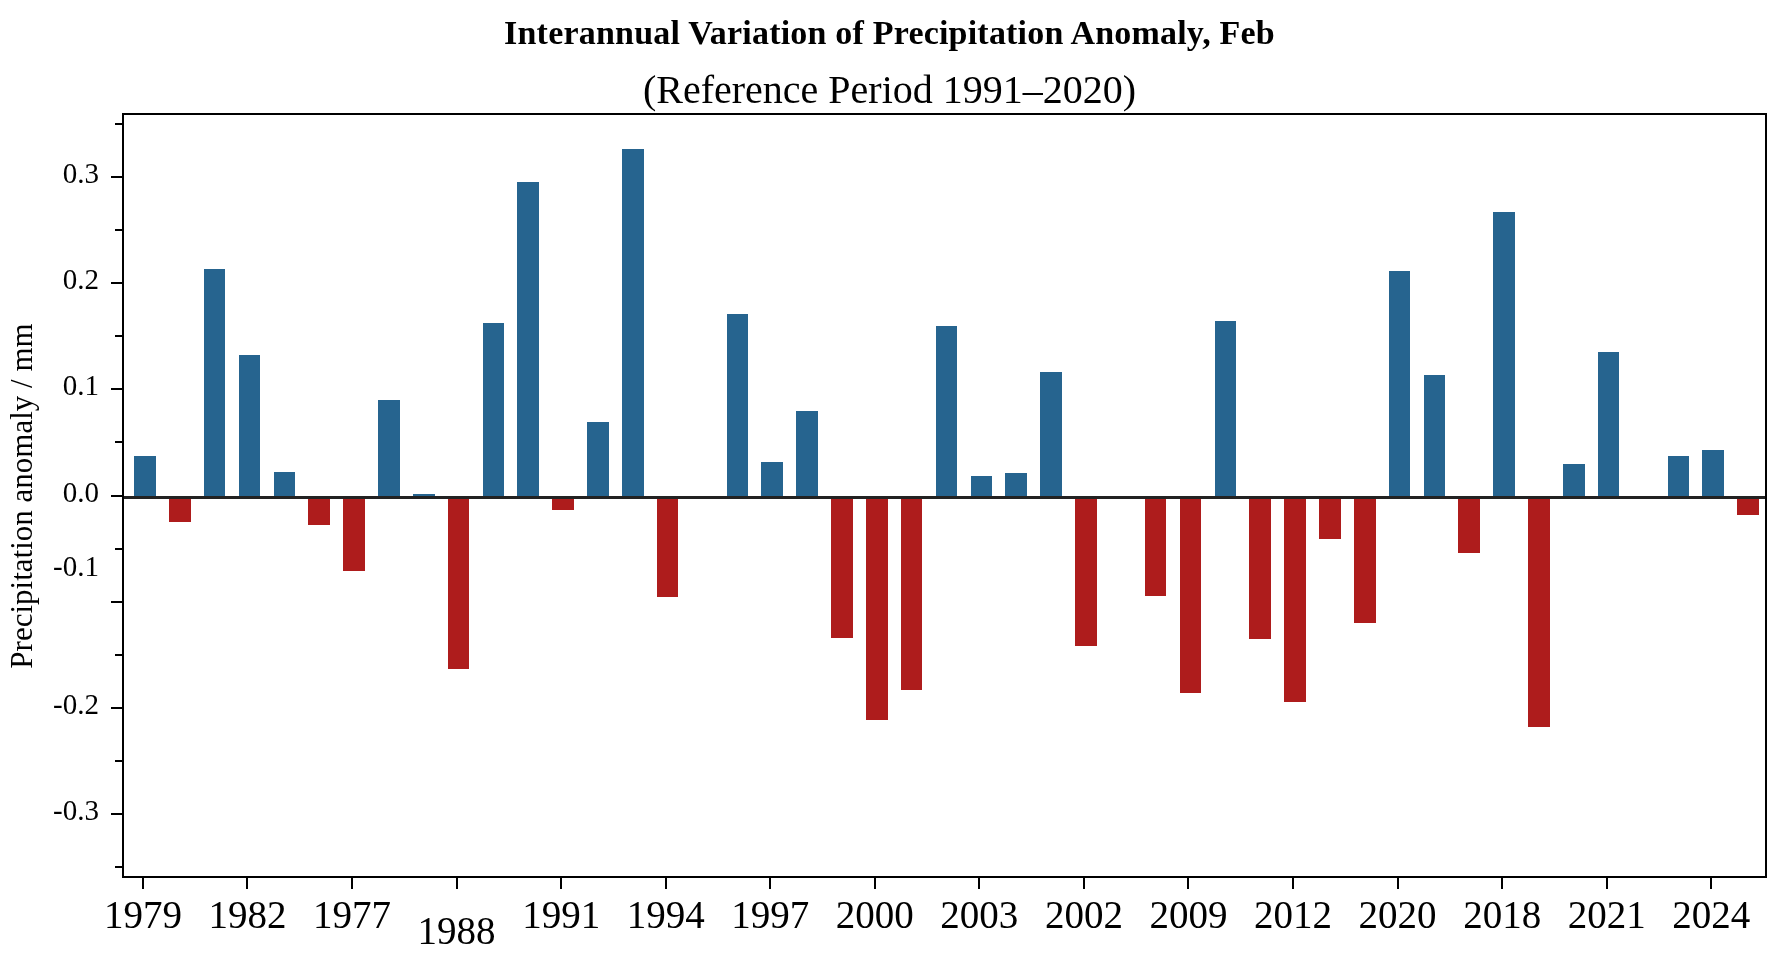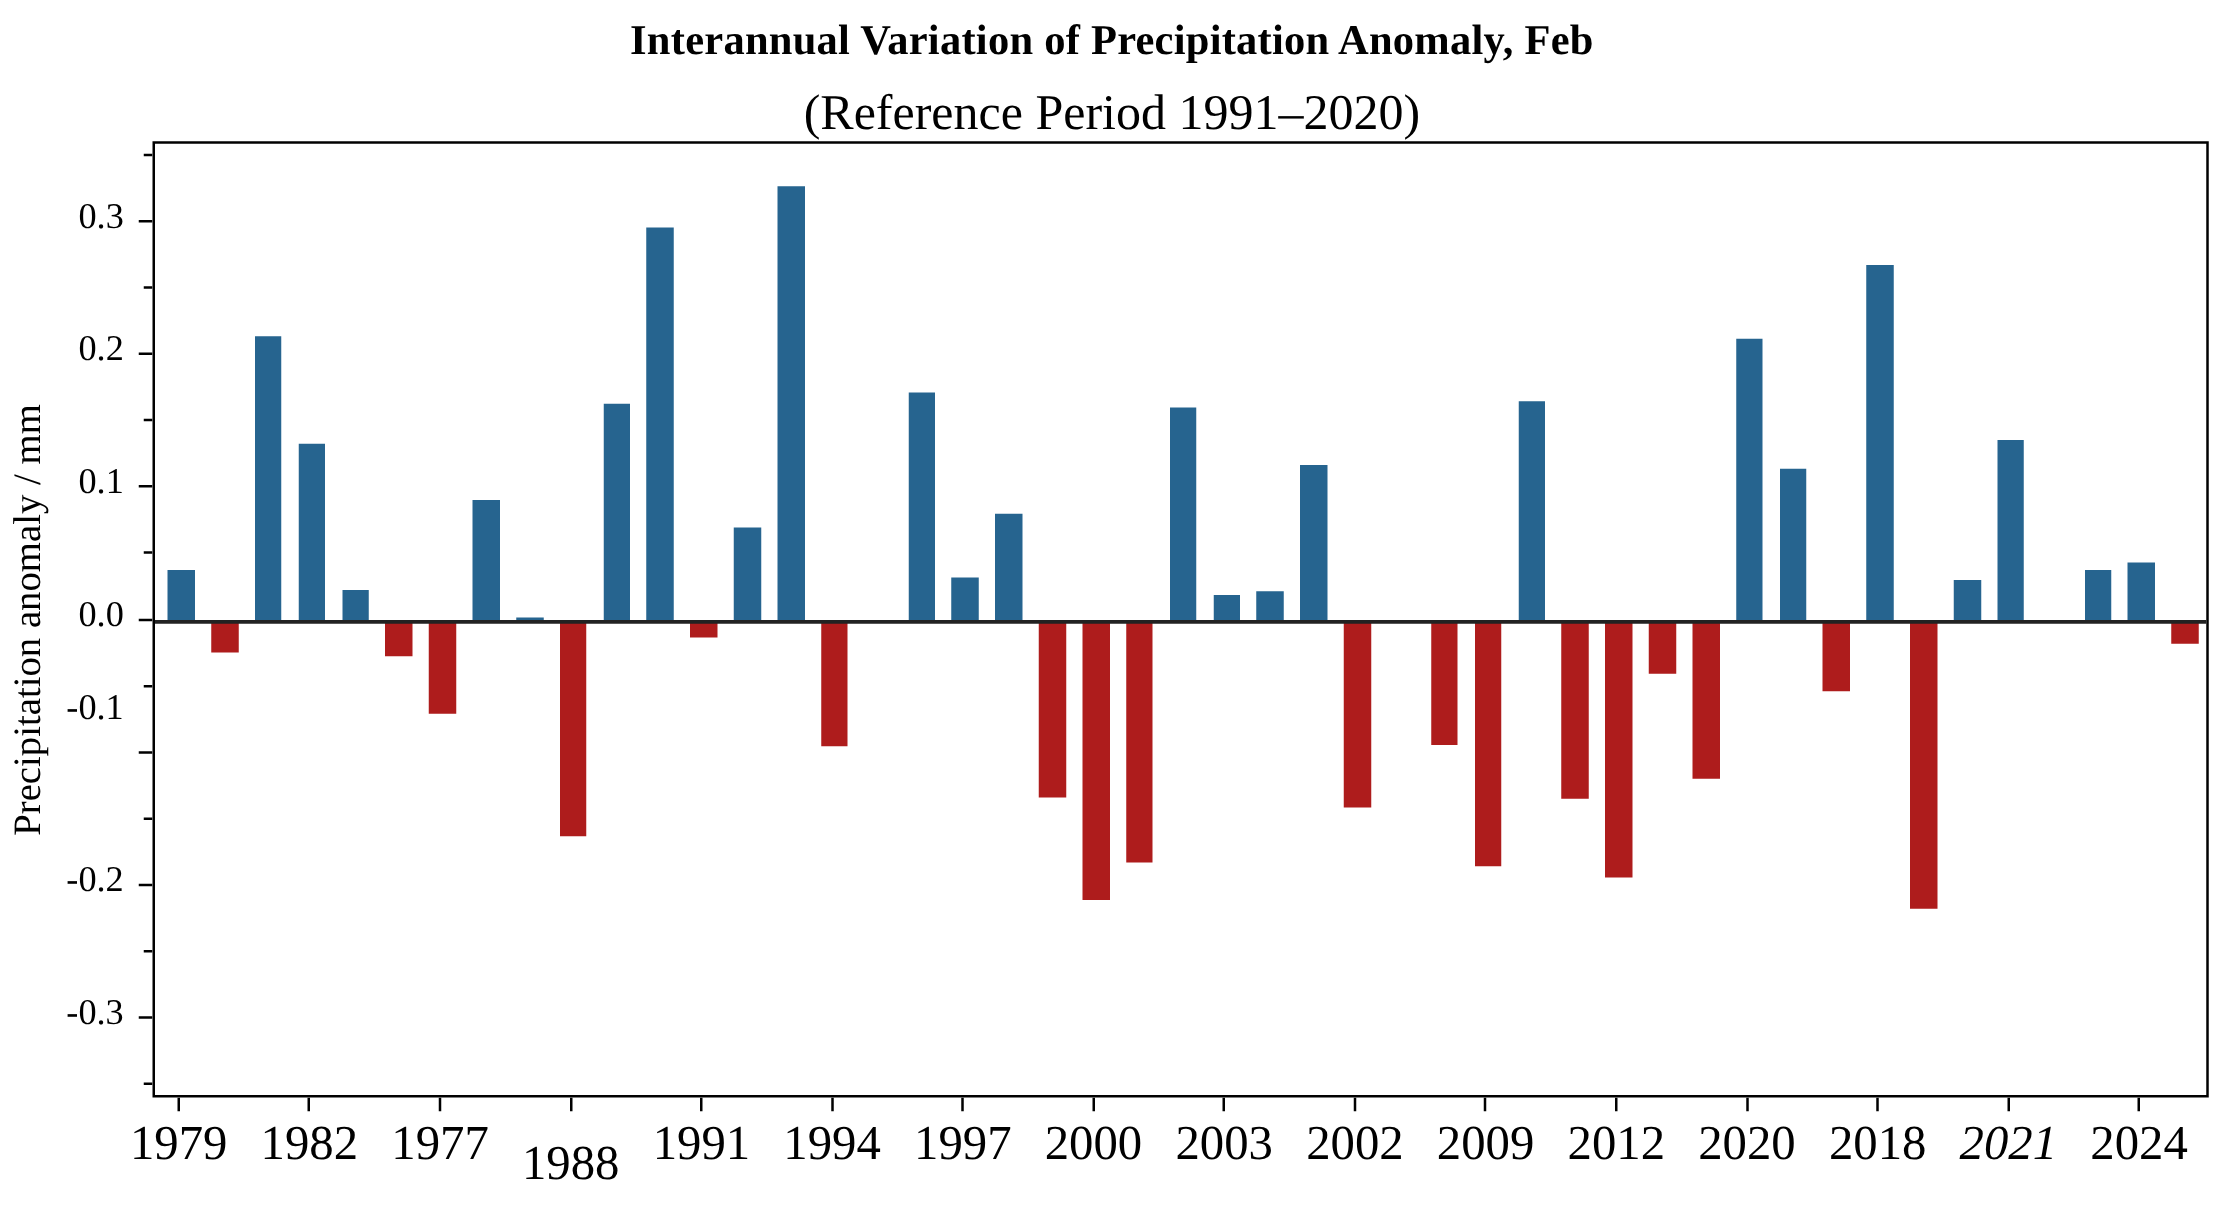--- a/index.html
+++ b/index.html
@@ -178,21 +178,21 @@
       <div class="xtick-text" style="left: 1023.91px; top: 892px;">2002</div>
       <div class="xtick-mark" style="left: 1187.46px; top: 878px;"></div>
       <div class="xtick-text" style="left: 1128.46px; top: 892px;">2009</div>
       <div class="xtick-mark" style="left: 1292.02px; top: 878px;"></div>
       <div class="xtick-text" style="left: 1233.02px; top: 892px;">2012</div>
       <div class="xtick-mark" style="left: 1396.57px; top: 878px;"></div>
       <div class="xtick-text" style="left: 1337.57px; top: 892px;">2020</div>
       <div class="xtick-mark" style="left: 1501.13px; top: 878px;"></div>
       <div class="xtick-text" style="left: 1442.13px; top: 892px;">2018</div>
       <div class="xtick-mark" style="left: 1605.68px; top: 878px;"></div>
-      <div class="xtick-text" style="left: 1546.68px; top: 892px; font-style: italic;">2021</div>
+      <div class="xtick-text" style="left: 1546.68px; top: 892px;">2021</div>
       <div class="xtick-mark" style="left: 1710.24px; top: 878px;"></div>
       <div class="xtick-text" style="left: 1651.24px; top: 892px;">2024</div>
     </div>
 
   <div id="plot-frame">
     <div id="plot-inner">
       <div class="zero-line" id="zero-line" style="top: 381px;"></div>
       <div id="bars">
           <div class="bar pos" style="left: 10.107px; width: 21.6081px; top: 341.062px; height: 41.4375px;"></div>
           <div class="bar neg" style="left: 44.9587px; width: 21.6081px; top: 382.5px; height: 24.4375px;"></div>

